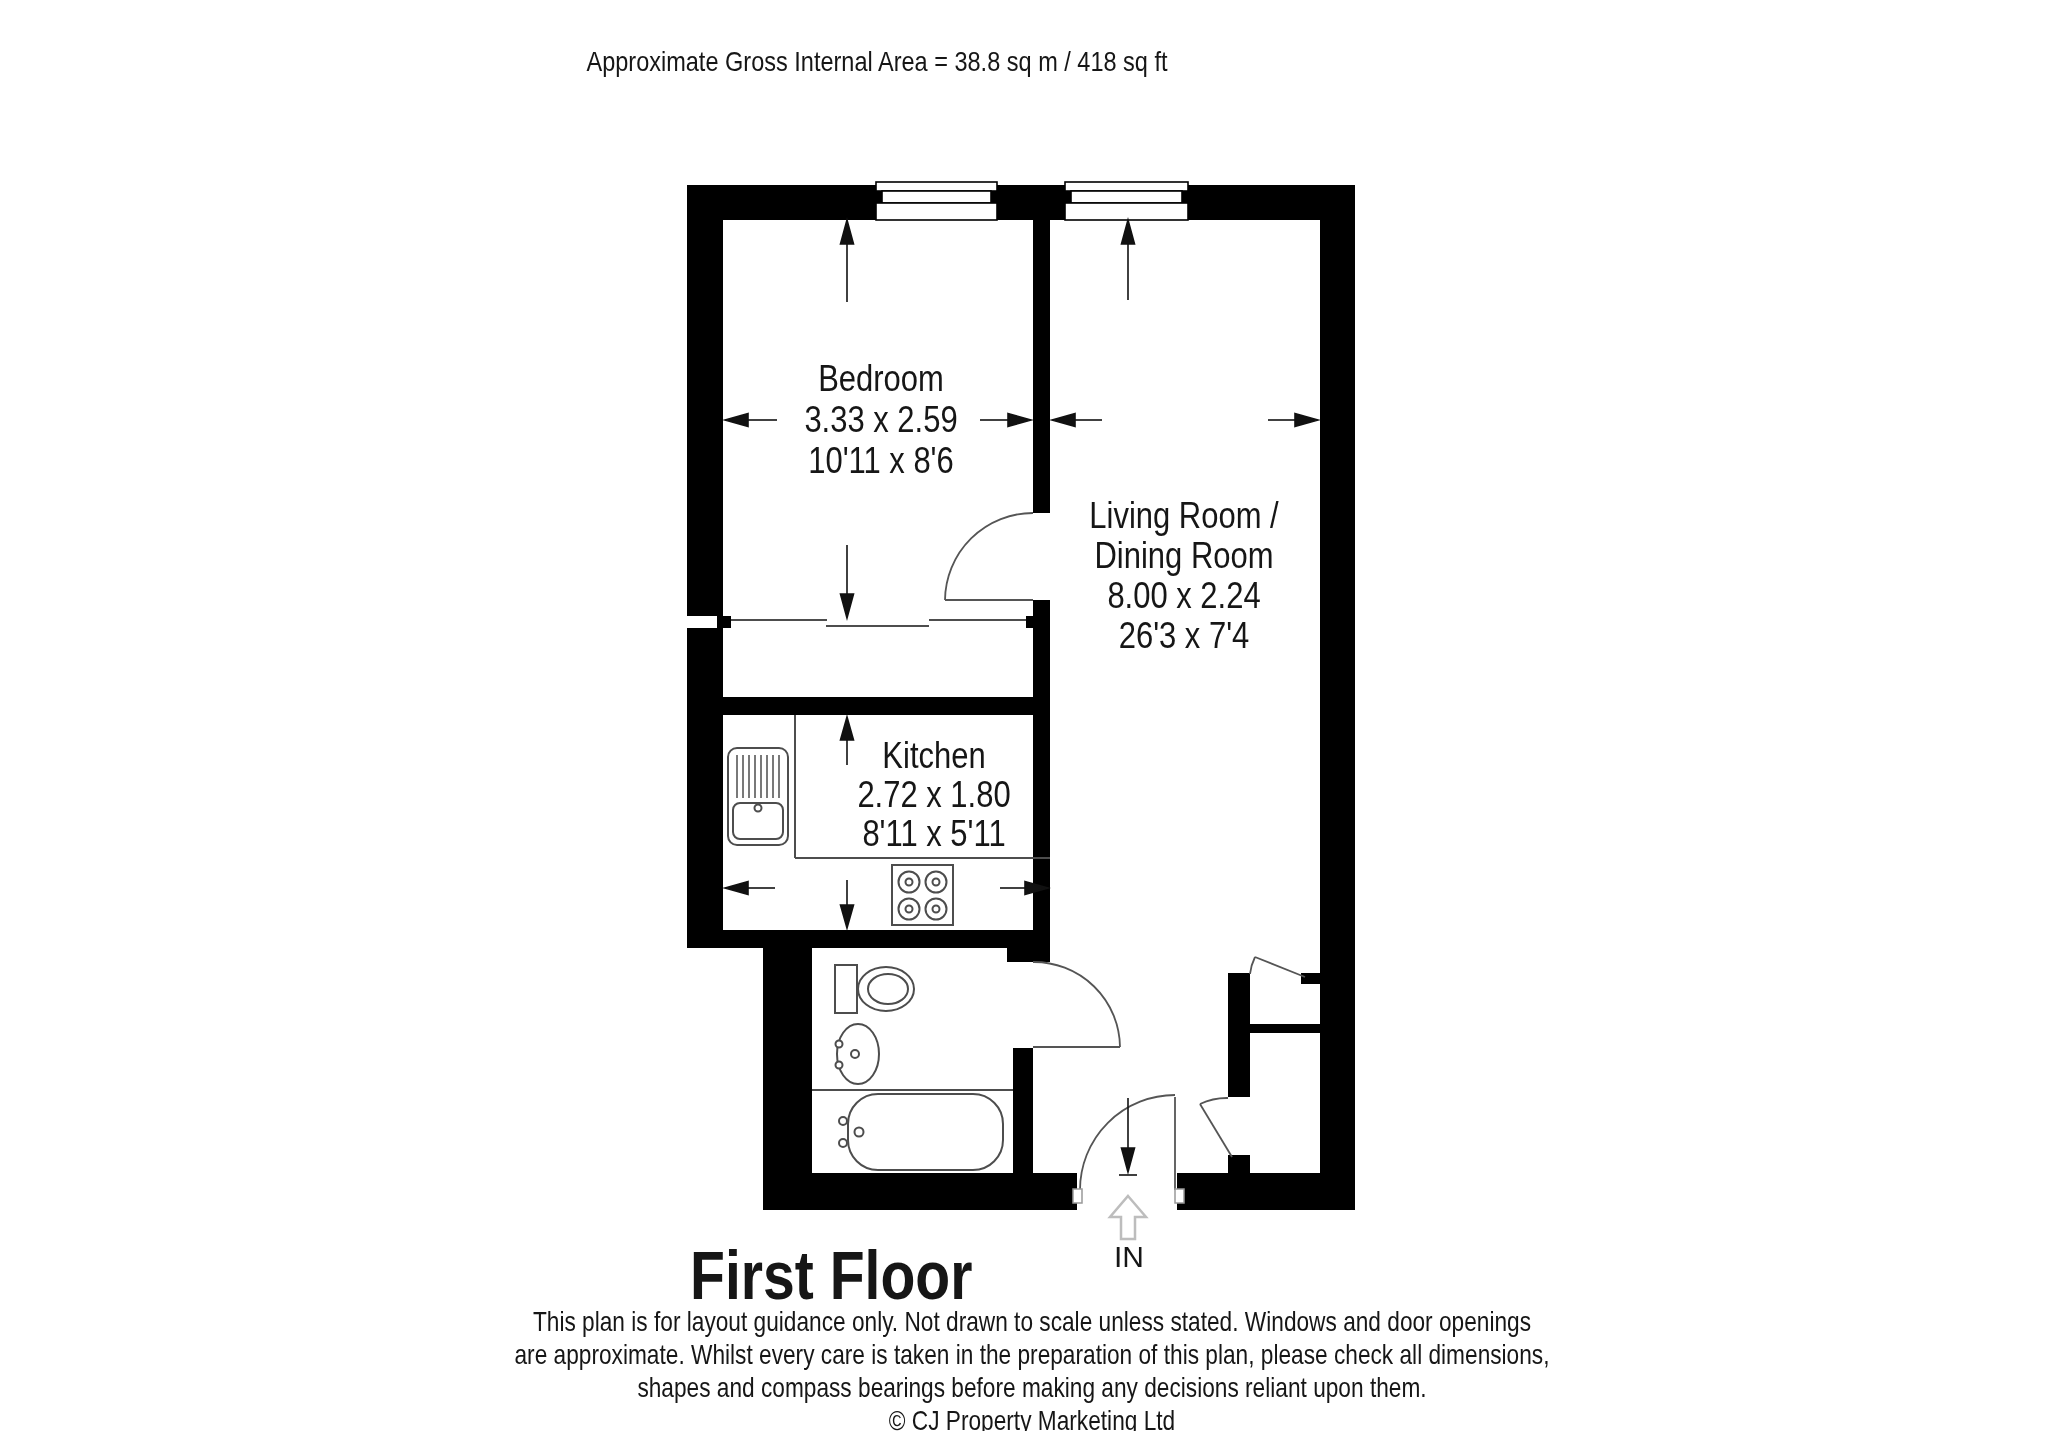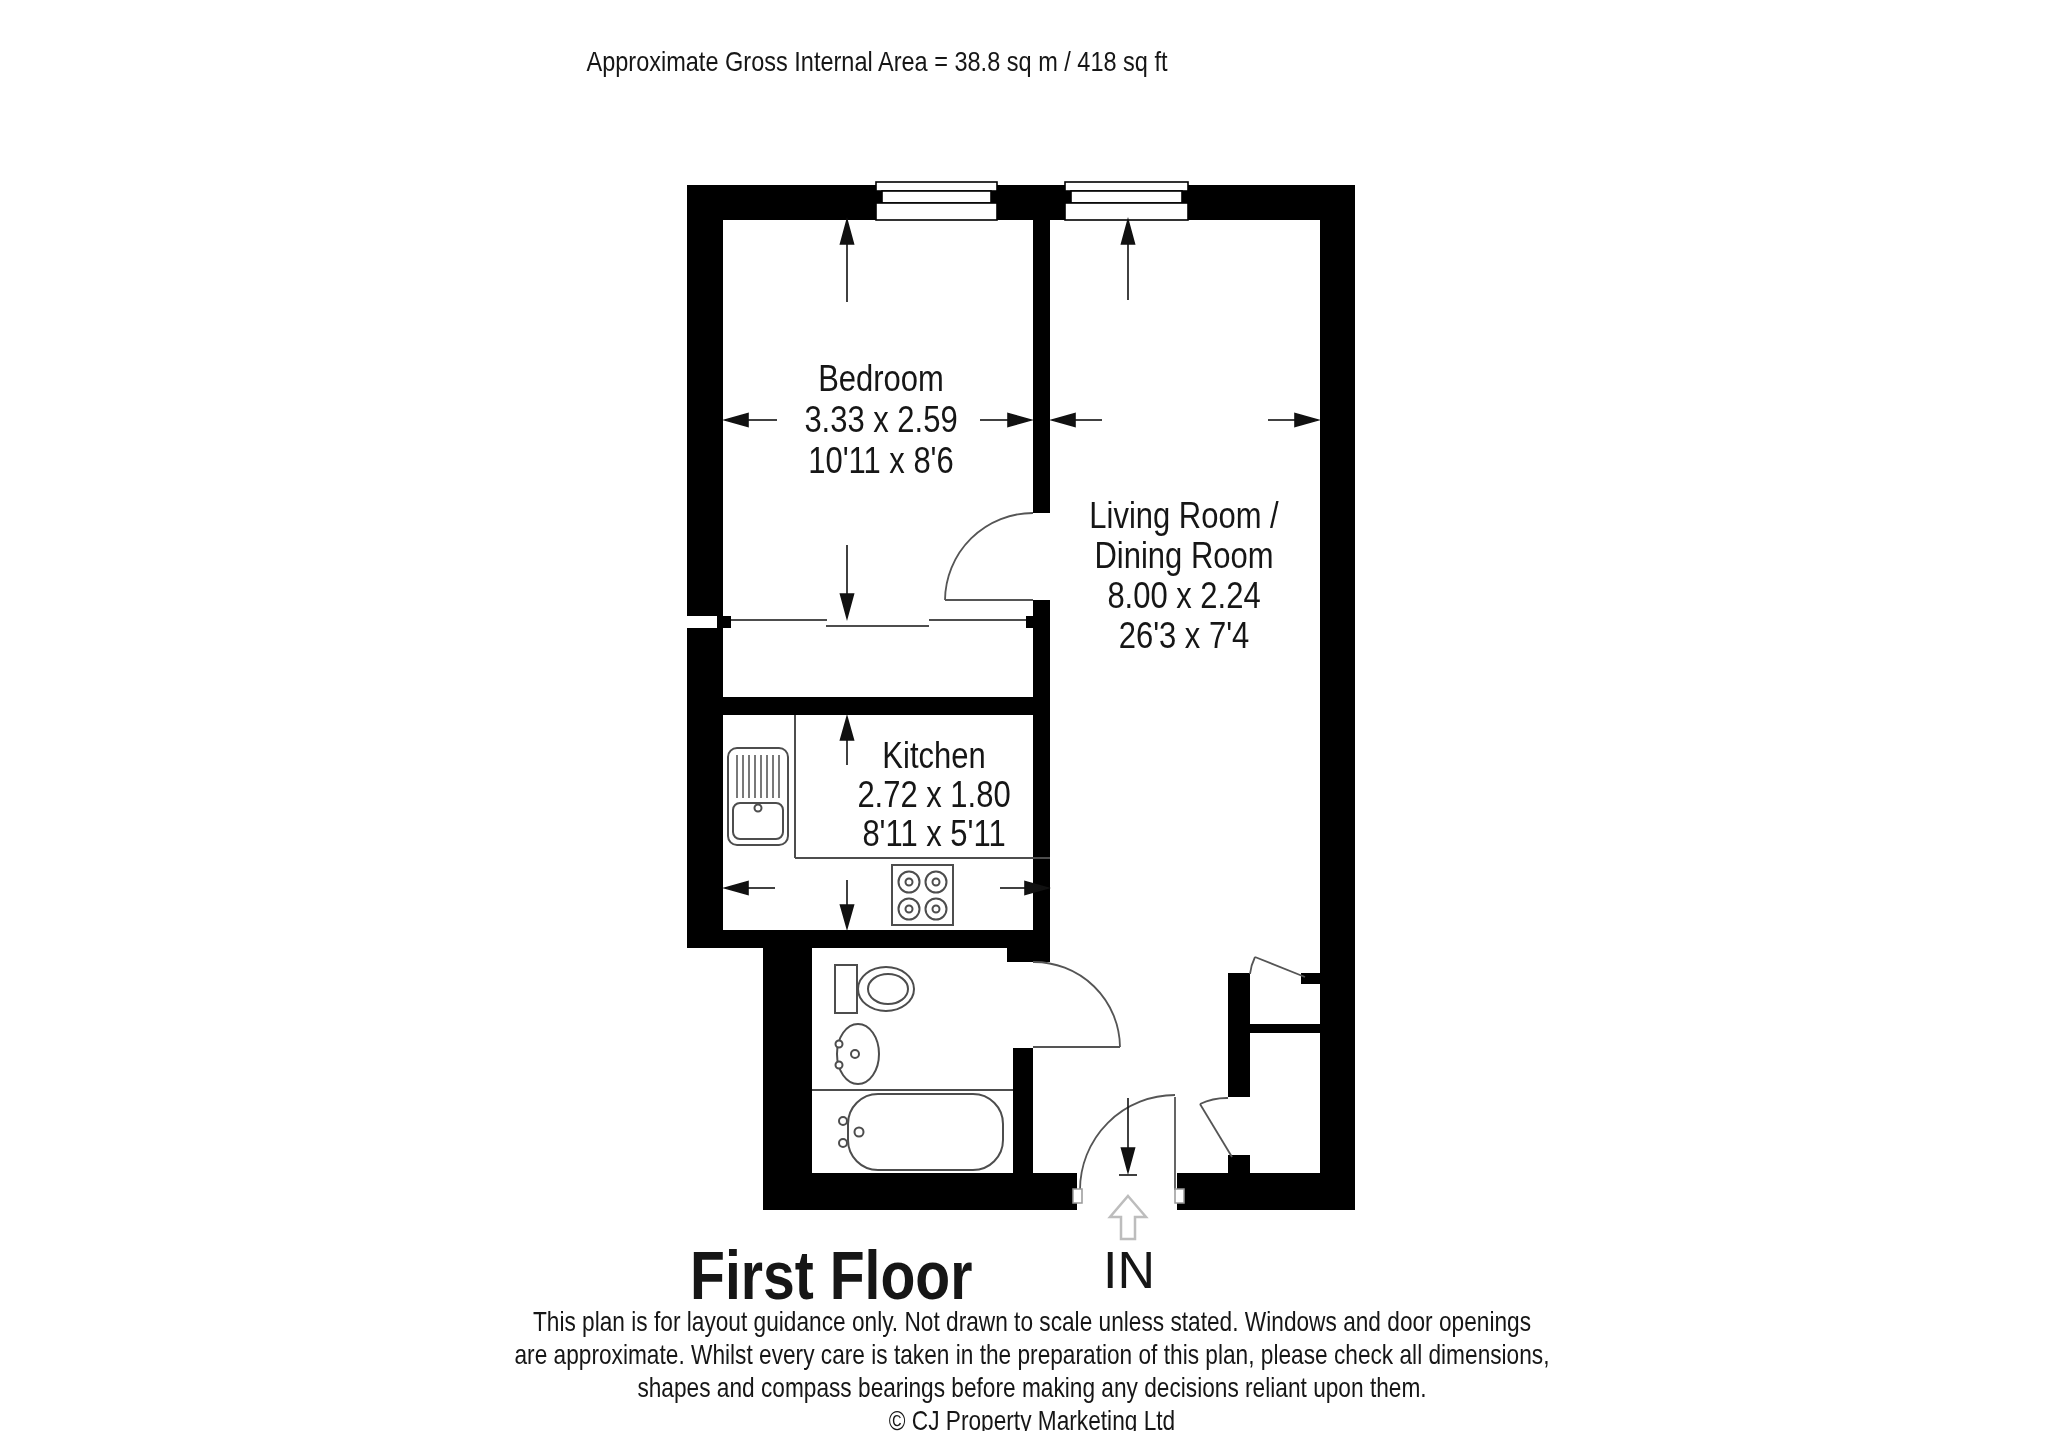--- a/index.html
+++ b/index.html
@@ -11,21 +11,21 @@
   .txt{position:absolute;white-space:nowrap;color:#161616;}
   .center{transform:translateX(-50%) scaleX(0.84);}
   .center-narrow{transform:translateX(-50%) scaleX(0.81);}
   .center-room{transform:translateX(-50%) scaleX(0.86);}
   .title{font-size:28px;top:46px;left:877px;}
   .room-label{font-size:36px;line-height:41px;text-align:center;}
   .bedroom-label{left:881px;top:358px;}
   .living-label{left:1184px;top:496px;line-height:40px;}
   .kitchen-label{left:934px;top:736px;line-height:39px;}
   .floor-title{left:690px;top:1236px;font-size:68px;font-weight:bold;transform:scaleX(0.84);transform-origin:left top;letter-spacing:0px;}
-  .in-label{left:1129px;top:1240px;font-size:52px;transform:translateX(-50%);}
+  .in-label{left:1129px;top:1240px;font-size:30px;transform:translateX(-50%);}
   .footer{left:1032px;top:1305px;font-size:28px;line-height:33px;text-align:center;}
   .compass-n{left:2006px;top:58px;font-size:38px;}
 </style>
 </head>
 <body>
 
 <div class="canvas">
 
   <svg class="plan-svg" width="2048" height="1431" viewBox="0 0 2048 1431">
 

